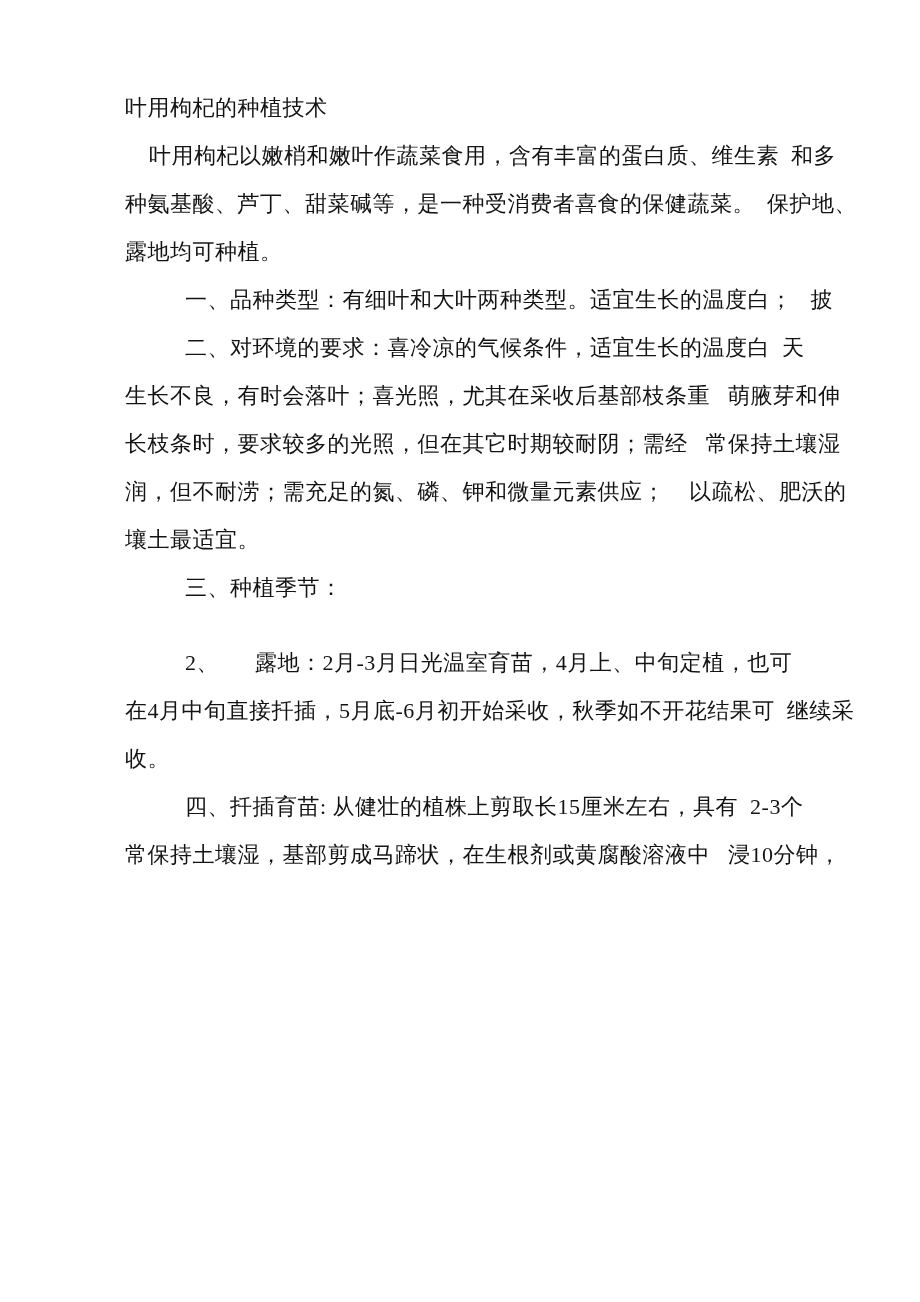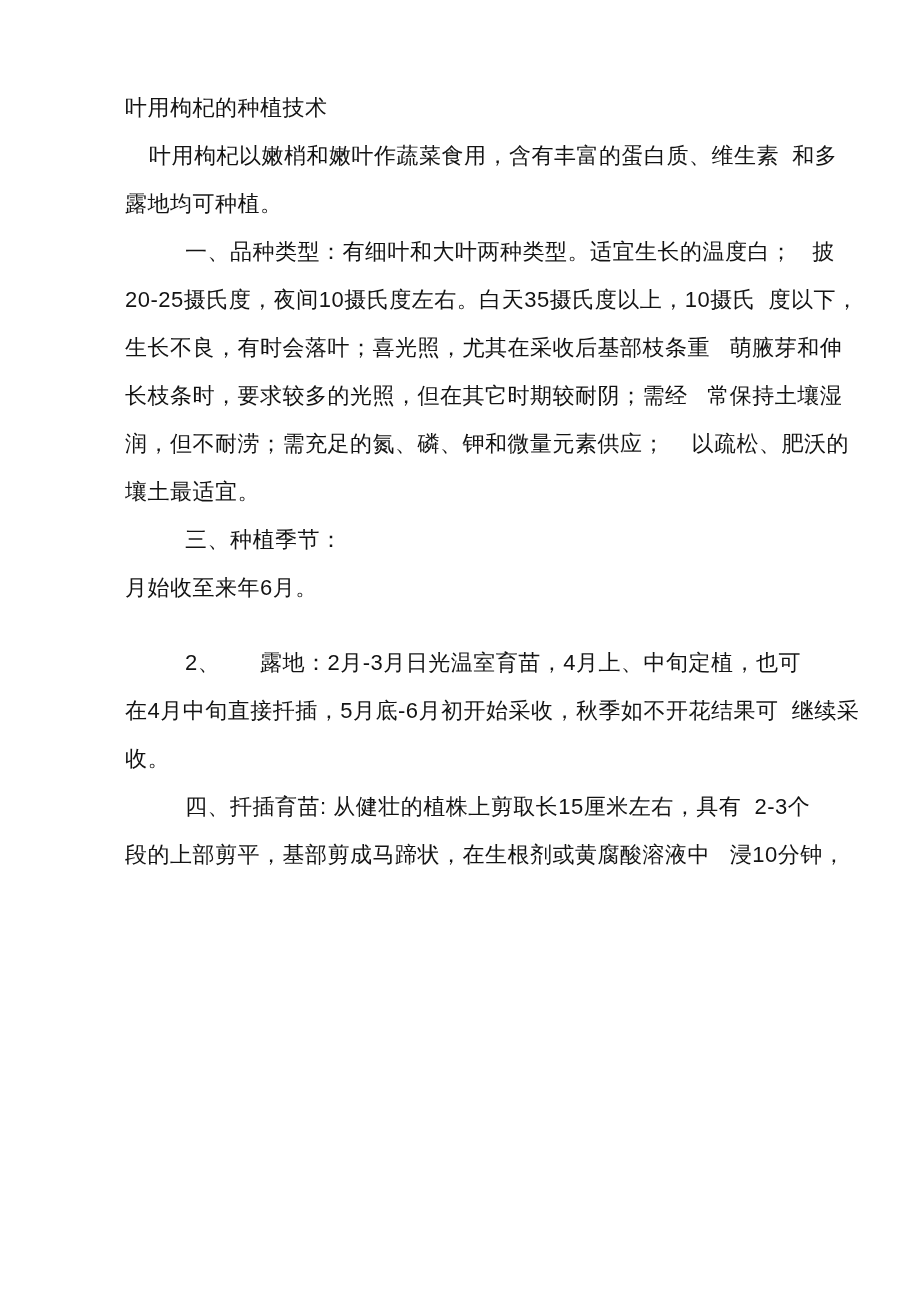--- a/index.html
+++ b/index.html
@@ -6,21 +6,21 @@
     margin: 0;
     padding: 0;
     background: #ffffff;
   }
   .page {
     position: relative;
     width: 904px;
     height: 1302px;
     background: #ffffff;
     overflow: hidden;
-    font-family: Liberation Sans, sans-serif;
+    font-family: Liberation Serif, serif;
     color: #131313;
     font-size: 22px;
   }
   .content {
     position: absolute;
     top: 84px;
     left: 125px;
     width: 710px;
   }
   .line {
@@ -35,29 +35,29 @@
   .gap-2 { margin-top: 27px; }
 </style>
 </head>
 <body>
 
 <div class="page">
   <div class="content">
     <div class="line">叶用枸杞的种植技术</div>
     <div id="lines-container">
         <div class="line ind-1">叶用枸杞以嫩梢和嫩叶作蔬菜食用，含有丰富的蛋白质、维生素  和多</div>
+        <div class="line">种氨基酸、芦丁、甜菜碱等，是一种受消费者喜食的保健蔬菜。  保护地、</div>
         <div class="line">露地均可种植。</div>
         <div class="line ind-2">一、品种类型：有细叶和大叶两种类型。适宜生长的温度白；   披</div>
-        <div class="line">20-25摄氏度，夜间10摄氏度左右。白天35摄氏度以上，10摄氏  度以下，</div>
+        <div class="line ind-2">二、对环境的要求：喜冷凉的气候条件，适宜生长的温度白  天</div>
         <div class="line">生长不良，有时会落叶；喜光照，尤其在采收后基部枝条重   萌腋芽和伸</div>
         <div class="line">长枝条时，要求较多的光照，但在其它时期较耐阴；需经   常保持土壤湿</div>
         <div class="line">润，但不耐涝；需充足的氮、磷、钾和微量元素供应；    以疏松、肥沃的</div>
         <div class="line">壤土最适宜。</div>
         <div class="line ind-2">三、种植季节：</div>
-        <div class="line">月始收至来年6月。</div>
         <div class="line ind-2 gap-2">2、      露地：2月-3月日光温室育苗，4月上、中旬定植，也可</div>
         <div class="line">在4月中旬直接扦插，5月底-6月初开始采收，秋季如不开花结果可  继续采</div>
         <div class="line">收。</div>
         <div class="line ind-2">四、扦插育苗: 从健壮的植株上剪取长15厘米左右，具有  2-3个</div>
-        <div class="line">段的上部剪平，基部剪成马蹄状，在生根剂或黄腐酸溶液中   浸10分钟，</div>
+        <div class="line">常保持土壤湿，基部剪成马蹄状，在生根剂或黄腐酸溶液中   浸10分钟，</div>
       </div>
   </div>
 </div>
 
 </body></html>

